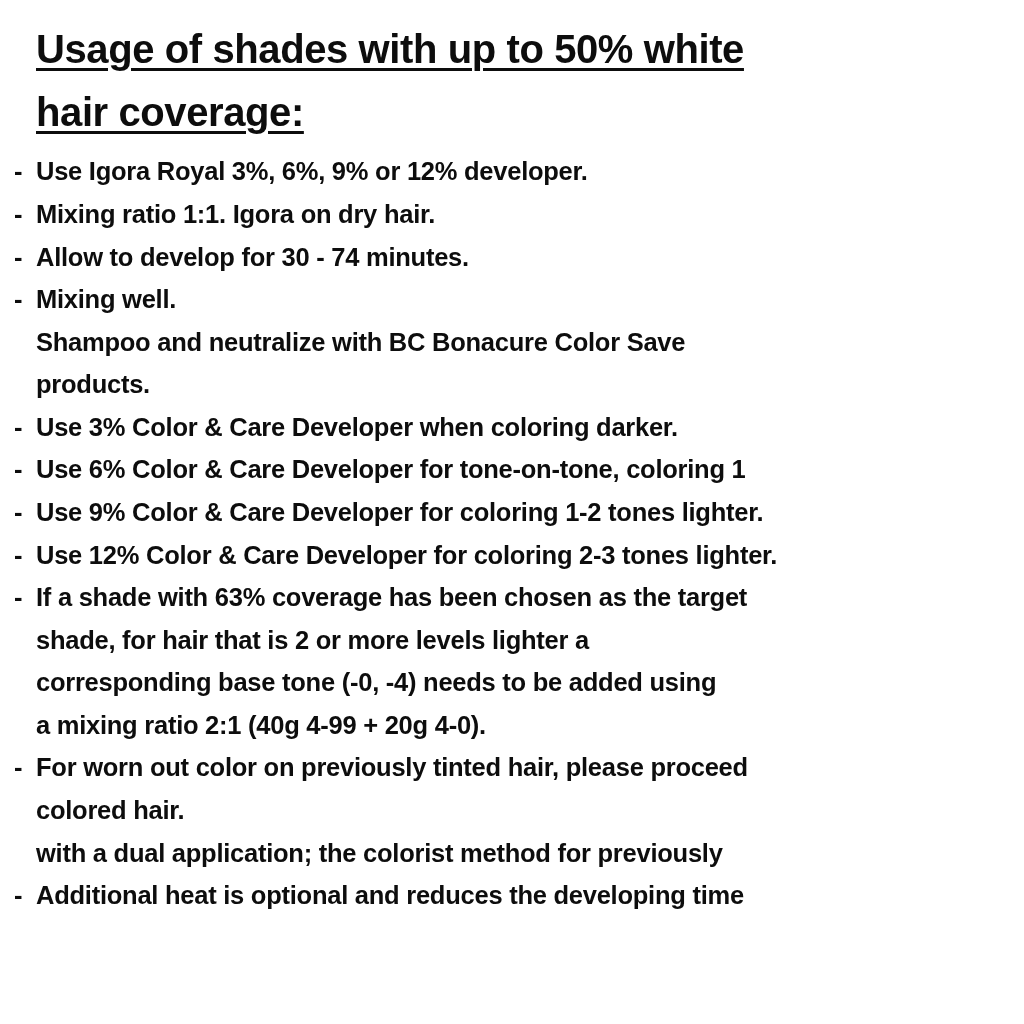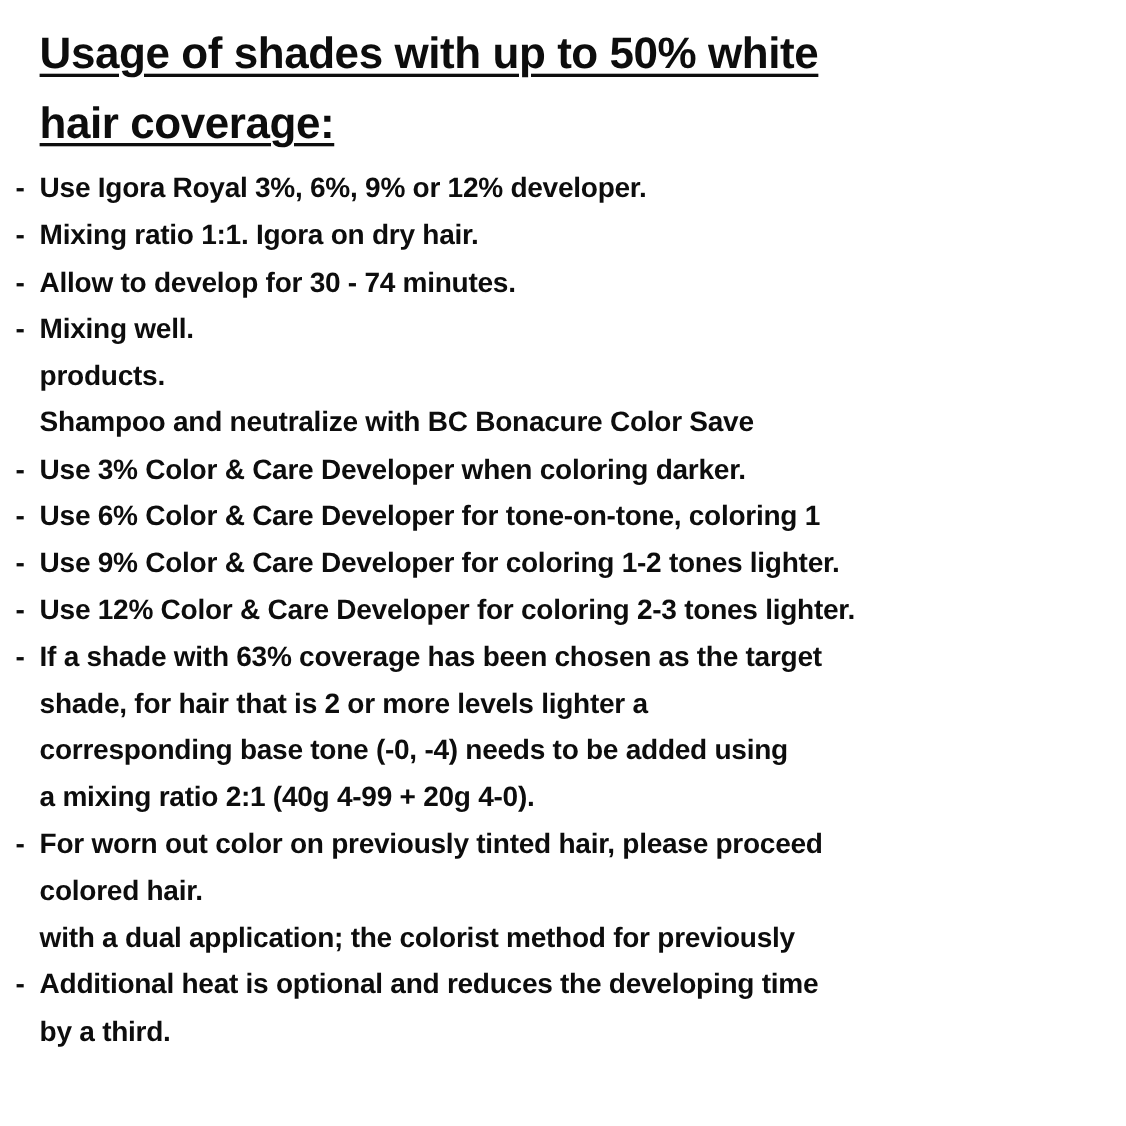--- a/index.html
+++ b/index.html
@@ -86,22 +86,22 @@
         <span class="btext">Mixing ratio 1:1. Igora on dry hair.</span>
       </div>
       <div class="bullet">
         <span class="dash">-</span>
         <span class="btext">Allow to develop for 30 - 74 minutes.</span>
       </div>
       <div class="bullet">
         <span class="dash">-</span>
         <span class="btext">Mixing well.</span>
       </div>
+      <div class="cont">Shampoo and neutralize with BC Bonacure Color Save</div>
       <div class="cont">products.</div>
-      <div class="cont">Shampoo and neutralize with BC Bonacure Color Save</div>
       <div class="bullet">
         <span class="dash">-</span>
         <span class="btext">Use 3% Color &amp; Care Developer when coloring darker.</span>
       </div>
       <div class="bullet">
         <span class="dash">-</span>
         <span class="btext">Use 6% Color &amp; Care Developer for tone-on-tone, coloring 1</span>
       </div>
       <div class="bullet">
         <span class="dash">-</span>
@@ -121,16 +121,15 @@
       <div class="bullet">
         <span class="dash">-</span>
         <span class="btext">For worn out color on previously tinted hair, please proceed</span>
       </div>
       <div class="cont">colored hair.</div>
       <div class="cont">with a dual application; the colorist method for previously</div>
       <div class="bullet">
         <span class="dash">-</span>
         <span class="btext">Additional heat is optional and reduces the developing time</span>
       </div>
-      <div class="cont">by a third.</div>
     </div>
 
 </div>
 
 </body></html>

